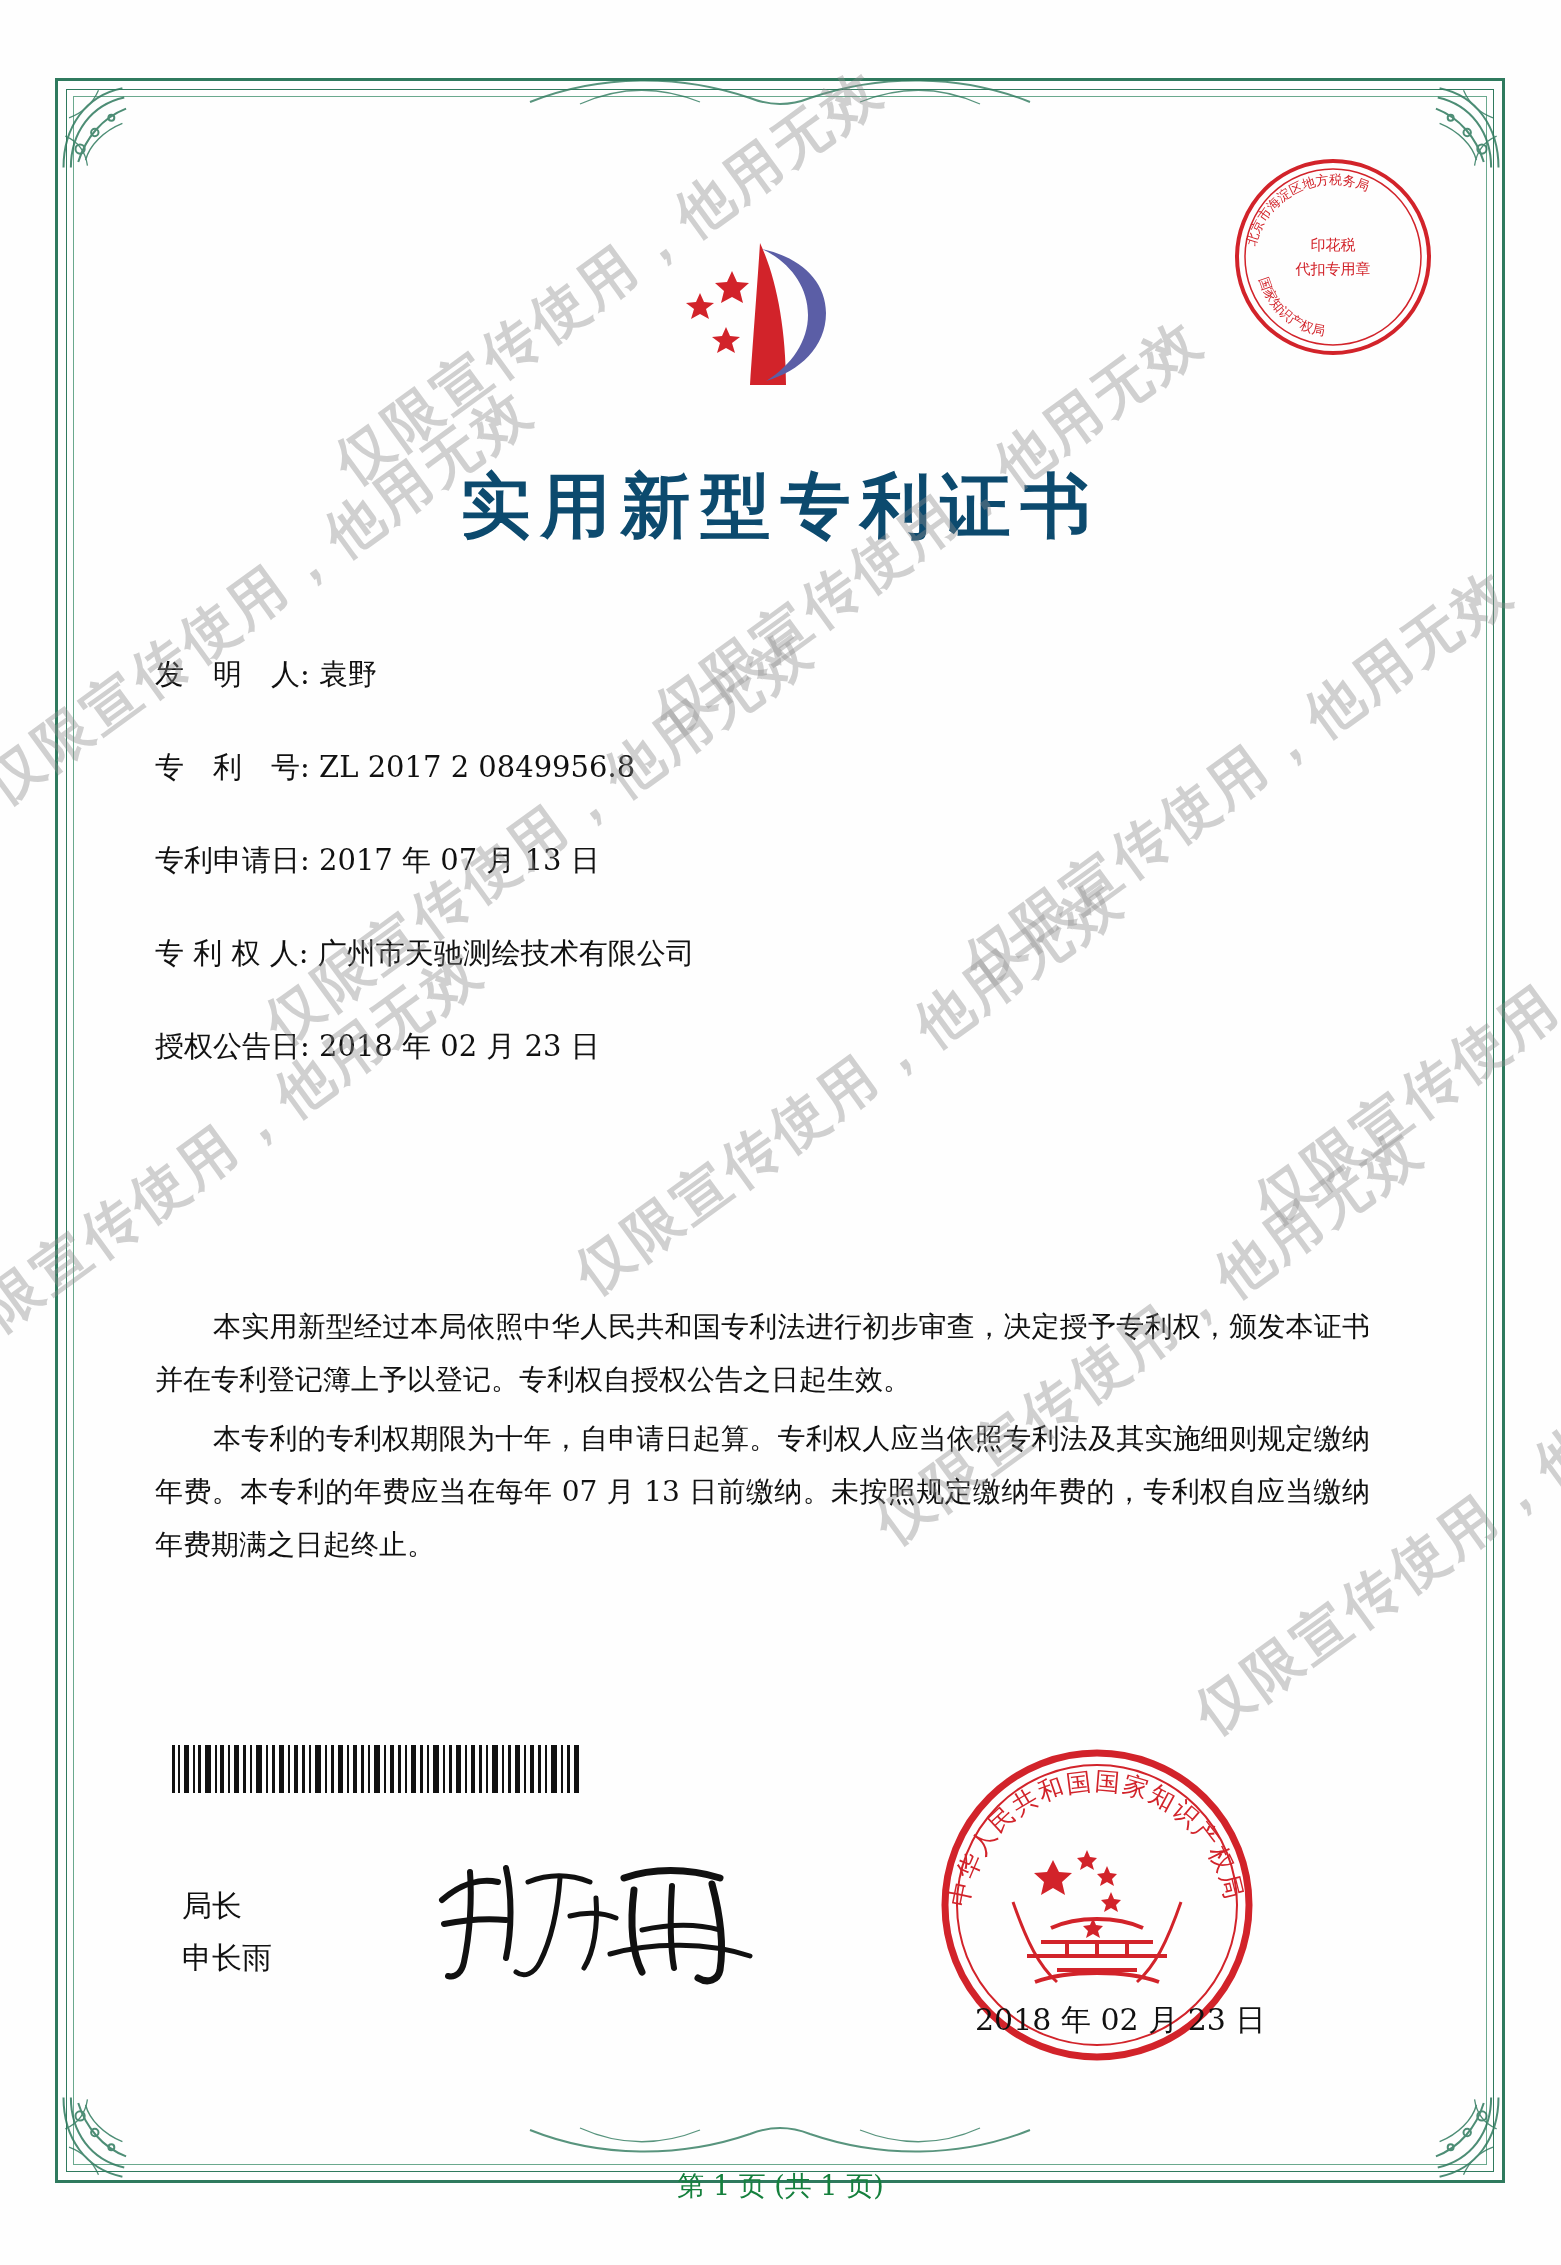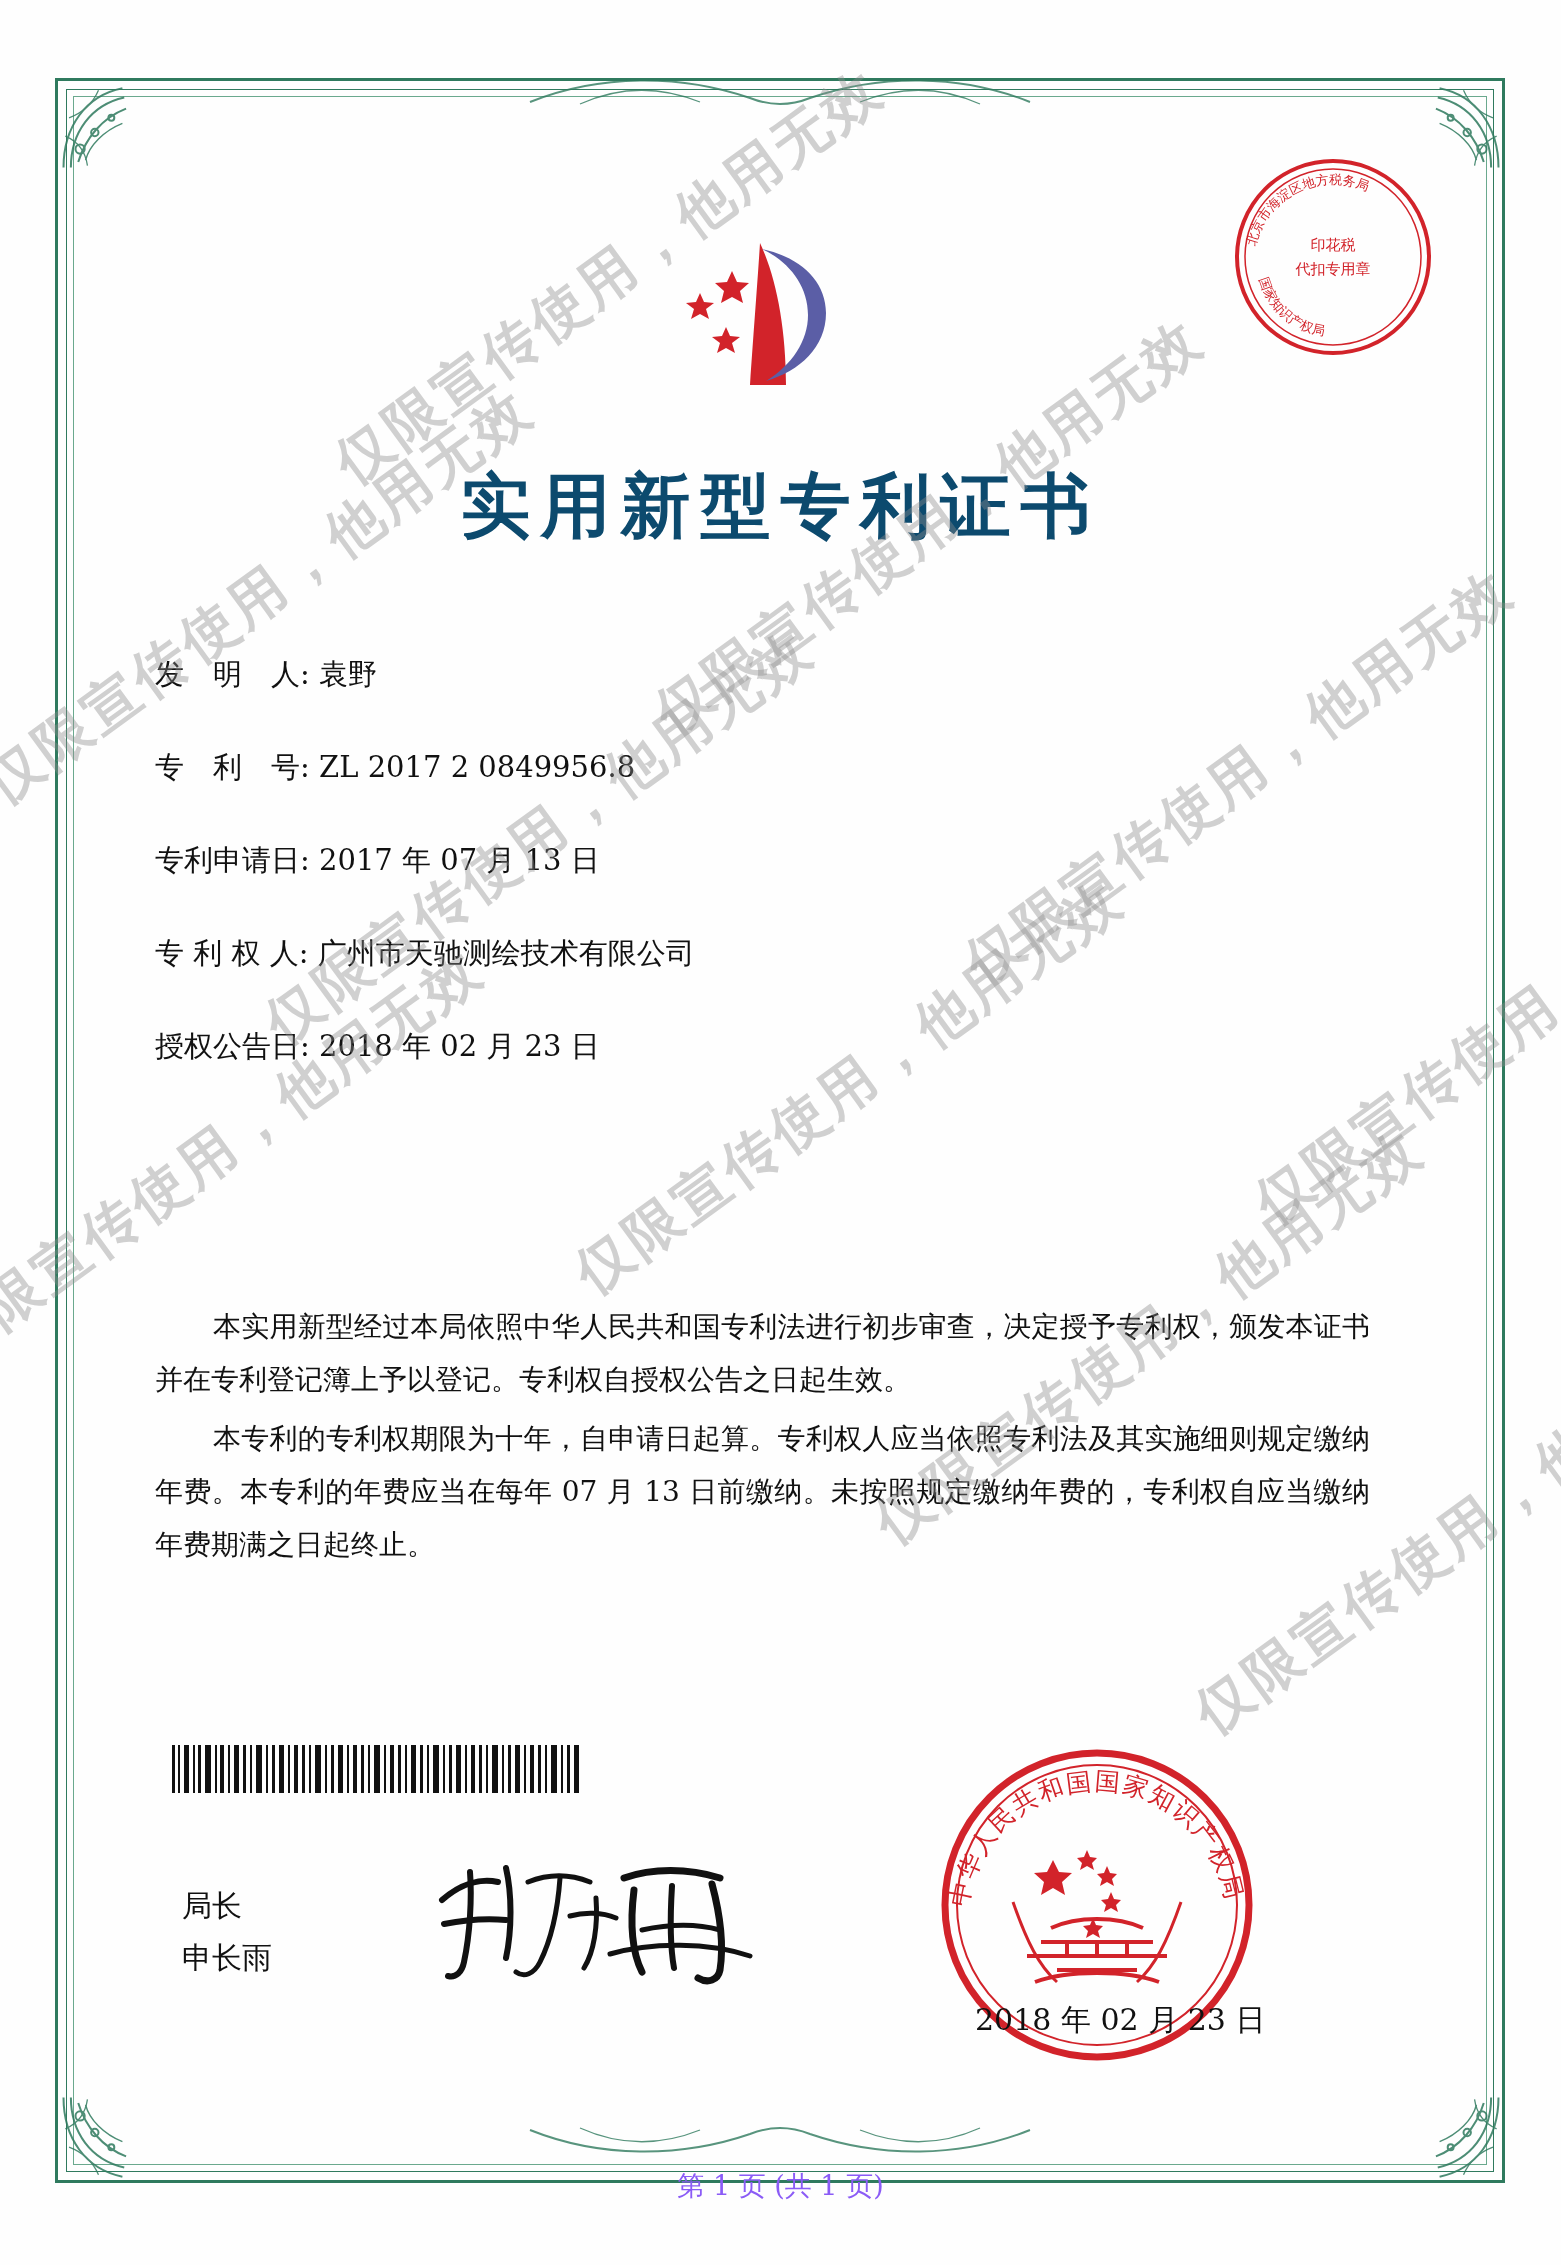--- a/index.html
+++ b/index.html
@@ -196,21 +196,21 @@
   }
 
   
   .footer {
     position: absolute;
     left: 0;
     top: 2168px;
     width: 1561px;
     text-align: center;
     font-size: 27px;
-    color: #8b5cf6;
+    color: #15803d;
     font-family: "DejaVu Serif", serif;
   }
 
   
   .wm-layer {
     position: absolute;
     left: 0; top: 0;
     width: 1561px; height: 2265px;
     pointer-events: none;
     overflow: hidden;

